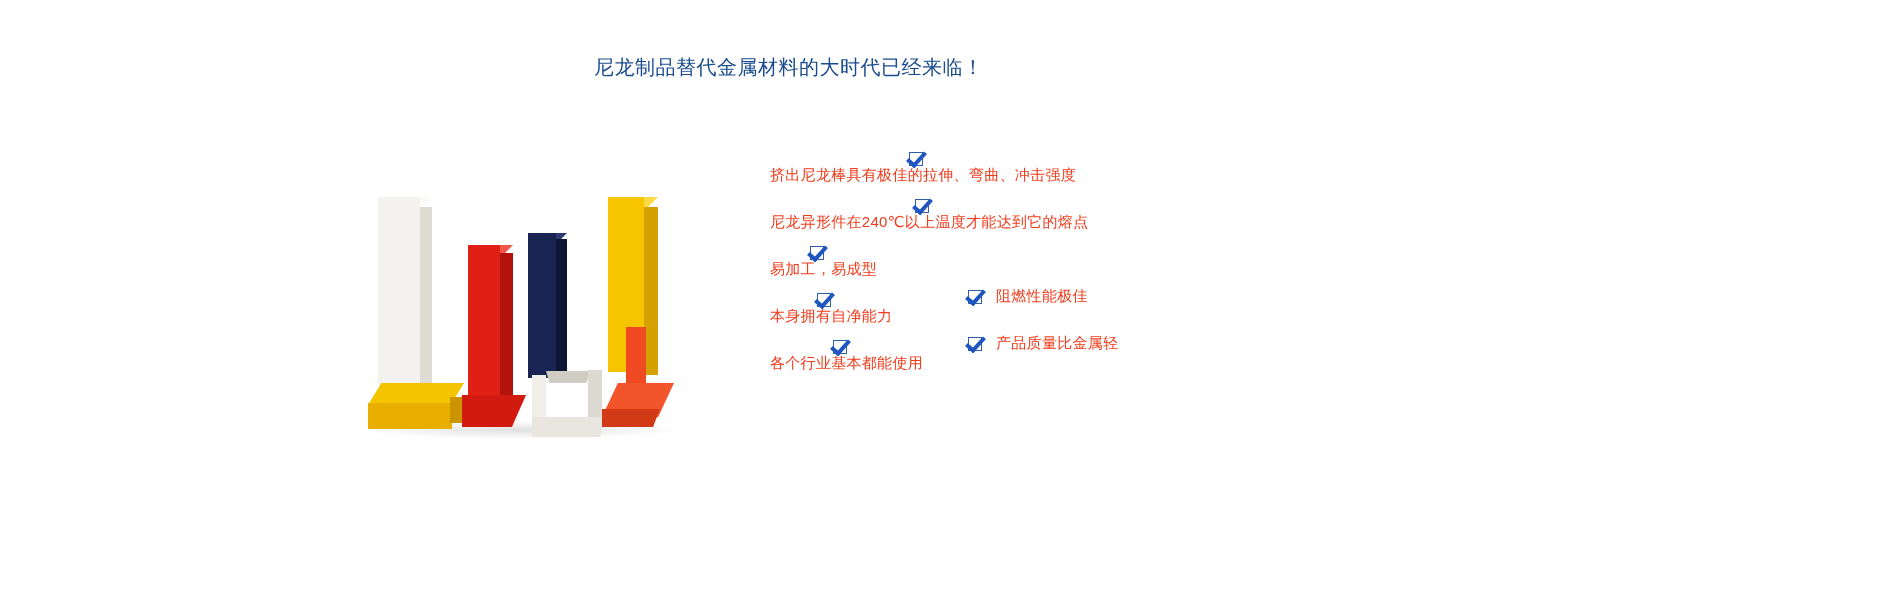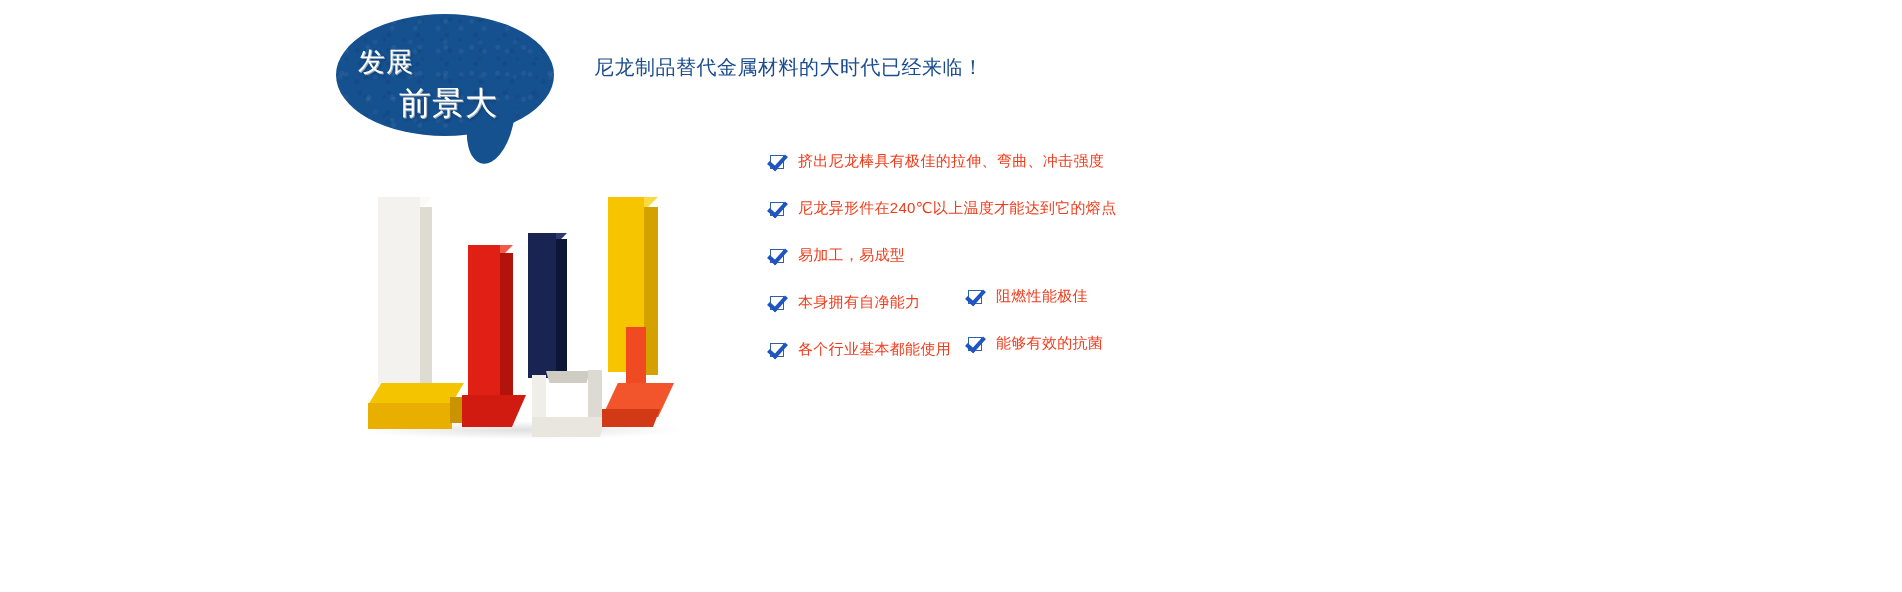--- a/index.html
+++ b/index.html
@@ -145,21 +145,21 @@
   .feat-row {
     position: relative;
     height: 47px;
   }
   .feat {
     position: absolute;
     display: flex;
     align-items: center;
     white-space: nowrap;
   }
-  .feat.col-a { left: 0px; }
+  .feat.col-a { left: 0px; flex-direction: column; }
   .feat.col-b { left: 198px; margin-top: 41px; }
 
   .cb {
     position: relative;
     width: 14px;
     height: 14px;
     flex: 0 0 14px;
     border: 1px solid #2f5fa8;
     background: #ffffff;
     margin-right: 14px;
@@ -179,26 +179,20 @@
     font-size: 15px;
     color: #f23b1b;
     letter-spacing: 0.3px;
   }
 </style>
 </head>
 <body>
 
 <div id="banner">
 
-  <div id="bubble-wrap">
-    <div class="bubble-ellipse"></div>
-    <div class="bubble-tail"></div>
-    <div class="bubble-line" id="bubble-line-1">发展</div>
-    <div class="bubble-line" id="bubble-line-2">前景大</div>
-  </div>
 
   <div id="headline">尼龙制品替代金属材料的大时代已经来临！</div>
 
   <div id="photo">
     <div class="shadow shape"></div>
 
     <div class="shape w-top"></div>
     <div class="shape w-face"></div>
     <div class="shape w-side"></div>
 
@@ -257,21 +251,21 @@
     </div>
 
 
     <div class="feat-row">
       <div class="feat col-a">
         <span class="cb"></span>
         <span class="feat-label">本身拥有自净能力</span>
       </div>
       <div class="feat col-b">
         <span class="cb"></span>
-        <span class="feat-label">能够有效的抗菌</span>
+        <span class="feat-label">产品质量比金属轻</span>
       </div>
     </div>
 
     <div class="feat-row">
       <div class="feat col-a">
         <span class="cb"></span>
         <span class="feat-label">各个行业基本都能使用</span>
       </div>
     </div>
 

